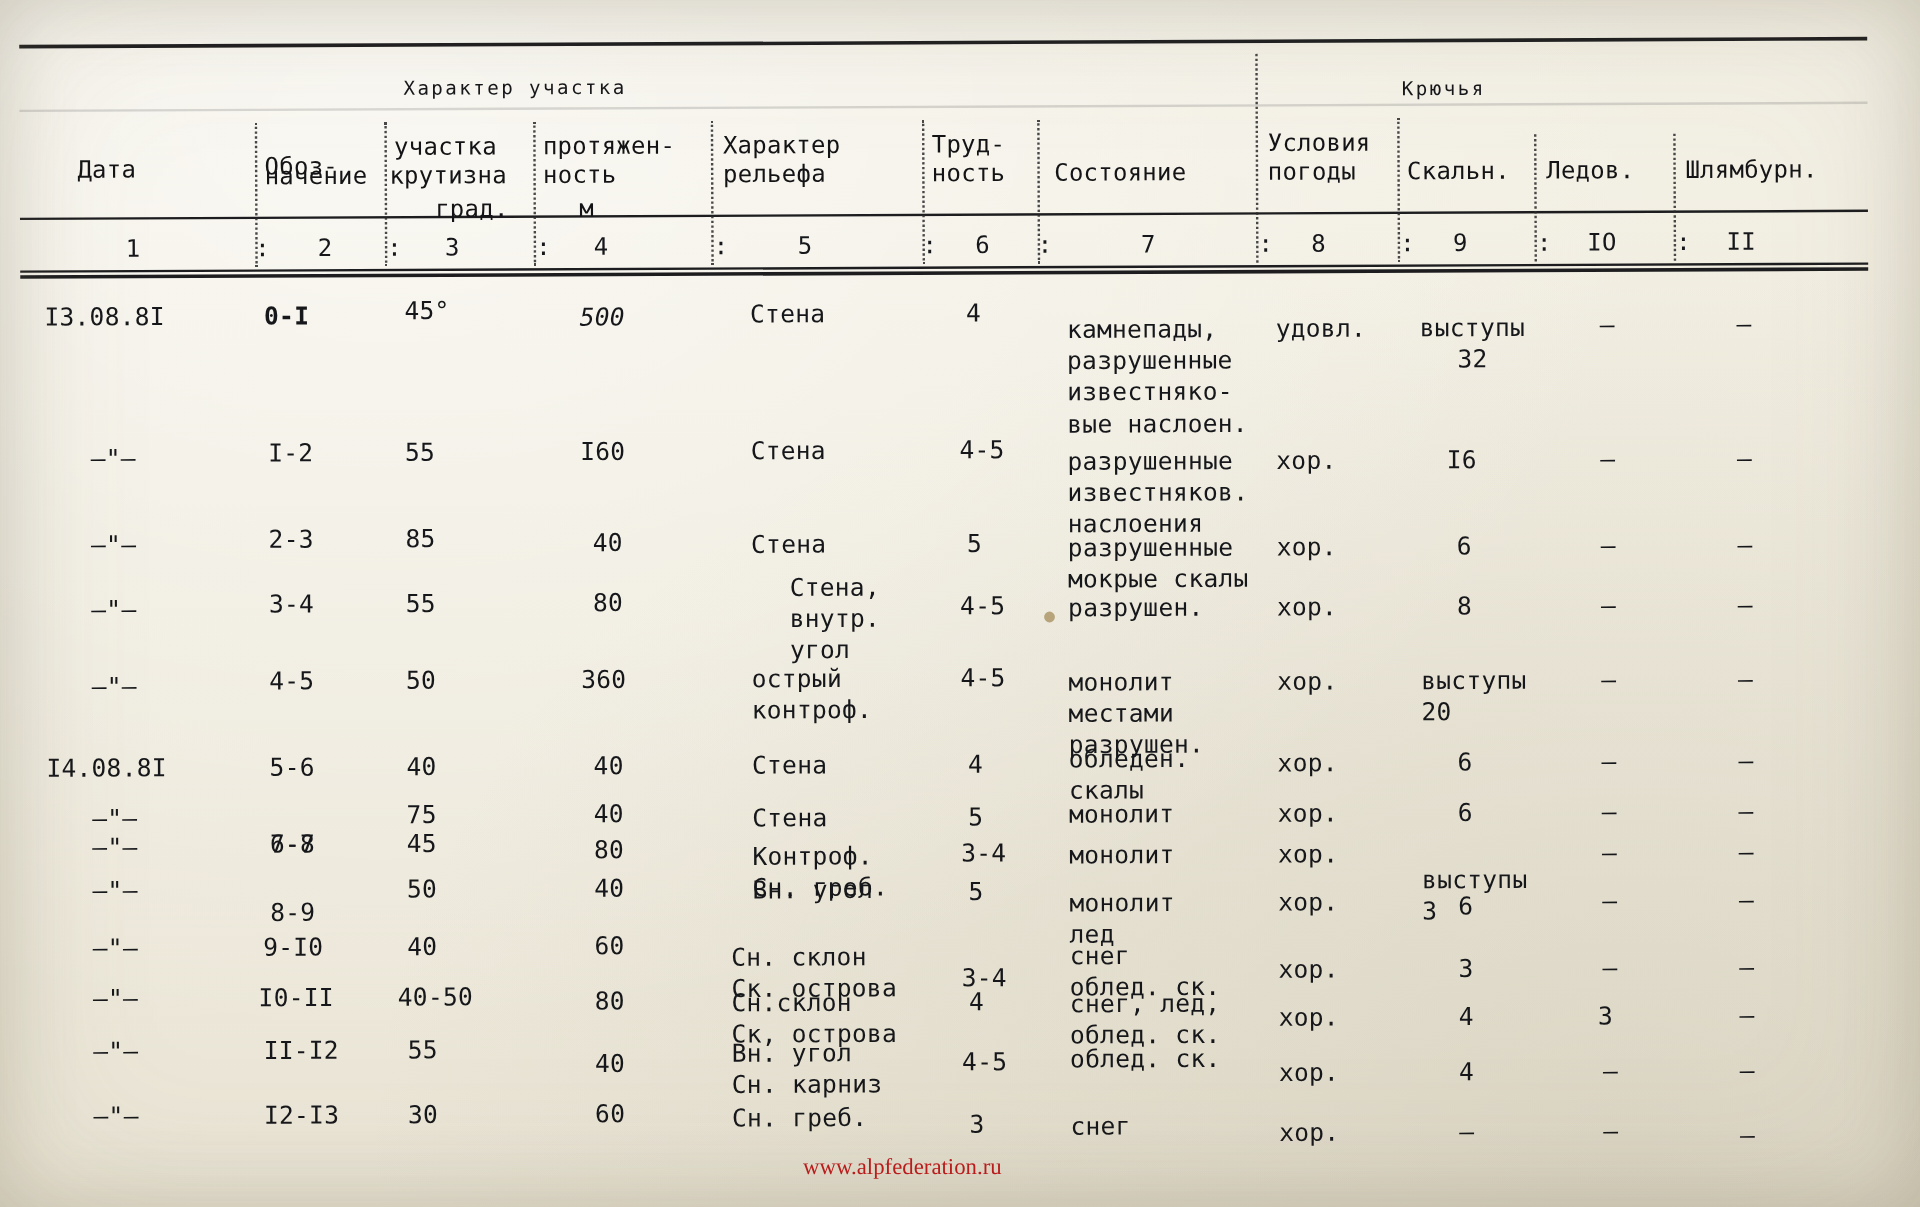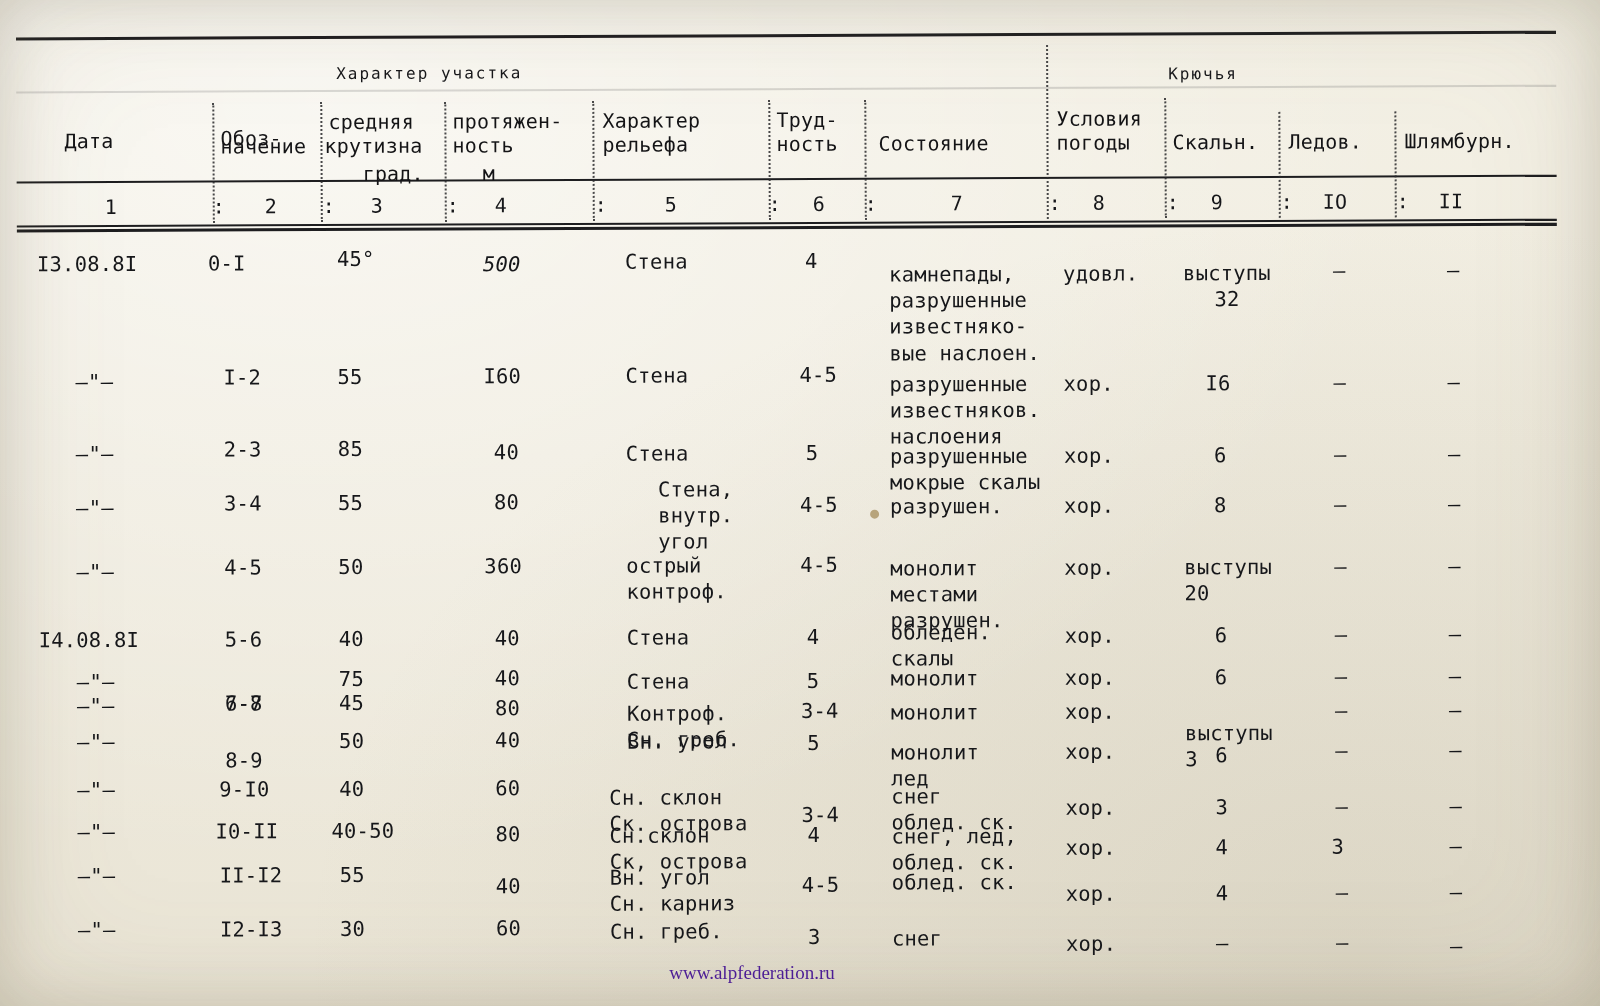--- a/index.html
+++ b/index.html
@@ -91,21 +91,21 @@
   }
 
   .footer {
     position: absolute;
     left: 0;
     top: 962px;
     width: 1504px;
     text-align: center;
     font-family: "Liberation Serif", serif;
     font-size: 19px;
-    color: #4c1d95;
+    color: #b91c1c;
   }
 
   .smudge {
     position: absolute;
     border-radius: 50%;
     background: #8a6a2a;
     opacity: 0.55;
   }
 </style>
 </head>
@@ -134,21 +134,21 @@
     <div class="vsep" style="left:1378px; top:88px; height:106px;"></div>
 
     <div class="title-span" style="left:320px; top:36px;">Характер     участка</div>
     <div class="title-span" style="left:1152px; top:40px;">Крючья</div>
 
     <div class="cellblock hdr" style="left:48px; top:102px;">Дата</div>
 
     <div class="cellblock hdr" style="left:204px; top:100px;text-align:center;">Обоз-</div>
     <div class="cellblock hdr" style="left:204px; top:108px;">начение</div>
 
-    <div class="cellblock hdr" style="left:312px; top:84px;">средняя</div>
+    <div class="cellblock hdr" style="left:312px; top:84px;">участка</div>
     <div class="cellblock hdr" style="left:308px; top:108px;">крутизна</div>
     <div class="cellblock hdr" style="left:330px; top:136px;margin-left:16px;">град.</div>
 
     <div class="cellblock hdr" style="left:436px; top:84px;">протяжен-</div>
     <div class="cellblock hdr" style="left:436px; top:108px;">ность</div>
     <div class="cellblock hdr" style="left:466px; top:136px;">м</div>
 
     <div class="cellblock hdr" style="left:586px; top:84px;">Характер</div>
     <div class="cellblock hdr" style="left:586px; top:108px;">рельефа</div>
 
@@ -180,21 +180,21 @@
     <div class="cellblock num" style="left:1032px; top:168px;">:</div>
     <div class="cellblock num" style="left:1076px; top:168px;">8</div>
     <div class="cellblock num" style="left:1150px; top:168px;">:</div>
     <div class="cellblock num" style="left:1194px; top:168px;">9</div>
     <div class="cellblock num" style="left:1264px; top:168px;">:</div>
     <div class="cellblock num" style="left:1306px; top:168px;">IO</div>
     <div class="cellblock num" style="left:1380px; top:168px;">:</div>
     <div class="cellblock num" style="left:1422px; top:168px;">II</div>
 
     <div class="cellblock body-cell" style="left:20px; top:222px;">I3.08.8I</div>
-    <div class="cellblock body-cell" style="left:191px; top:222px;">0-I</div>
+    <div class="cellblock body-cell" style="left:203px; top:222px;font-weight:bold;">0-I</div>
     <div class="cellblock body-cell" style="left:320px; top:218px;">45°</div>
     <div class="cellblock body-cell" style="left:466px; top:224px;font-style:italic;">500</div>
     <div class="cellblock body-cell" style="left:608px; top:222px;">Стена</div>
     <div class="cellblock body-cell" style="left:788px; top:222px;">4</div>
     <div class="cellblock body-cell" style="left:872px; top:236px;">камнепады,
 разрушенные
 известняко-
 вые наслоен.</div>
     <div class="cellblock body-cell" style="left:1046px; top:236px;">удовл.</div>
     <div class="cellblock body-cell" style="left:1166px; top:236px; text-align:center;">выступы

